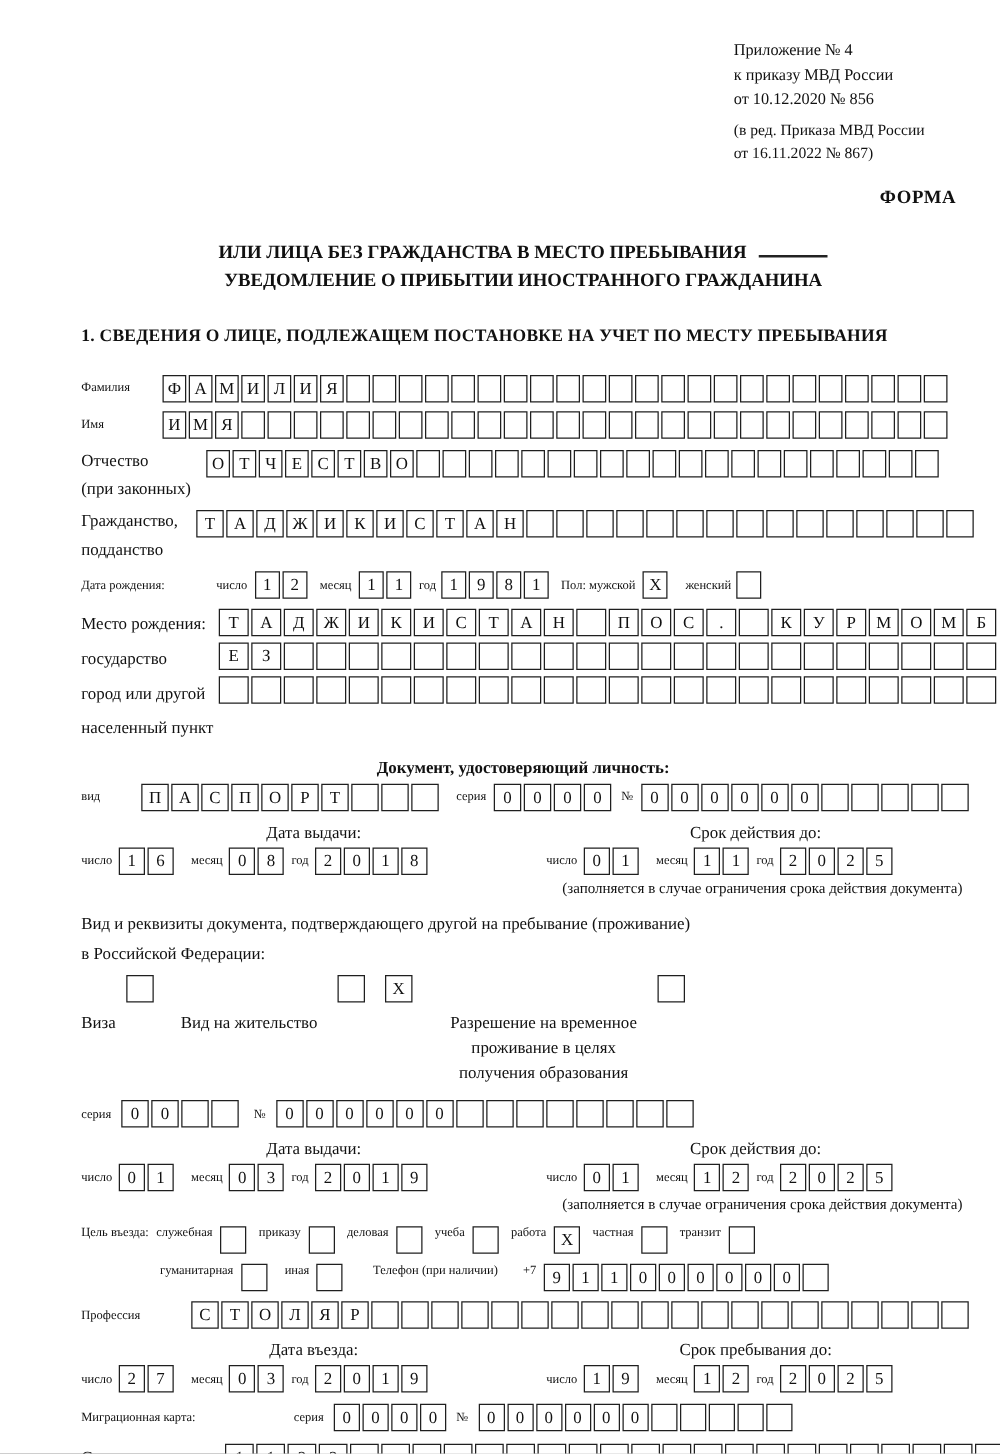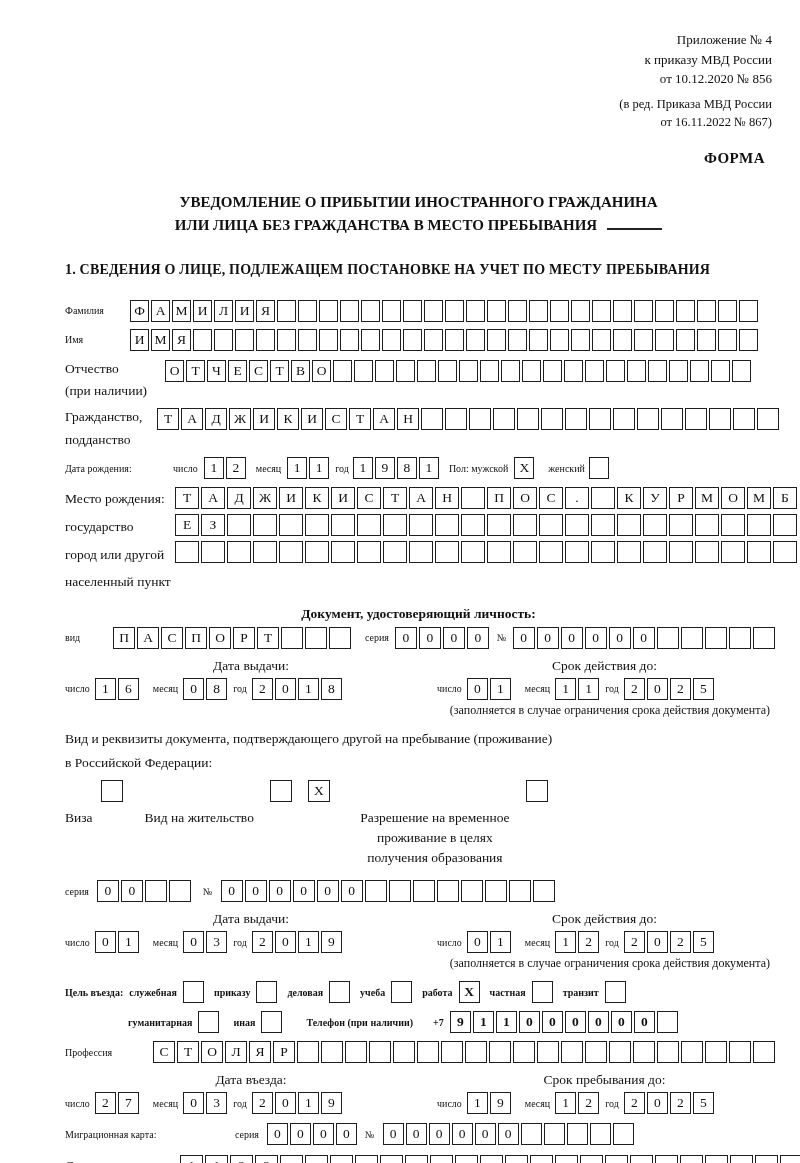--- a/index.html
+++ b/index.html
@@ -3,21 +3,21 @@
 <meta charset="utf-8">
 <style>
   * { margin:0; padding:0; box-sizing:border-box; }
   html,body { background:#888; }
   .page {
     width:800px; height:1163px; margin:0 auto; background:#ffffff;
     font-family:"Liberation Serif","DejaVu Serif",serif; color:#111;
     padding:30px 28px 0 65px; overflow:hidden; position:relative;
   }
   
-  .hdr-right { margin-left:auto; width:185px; font-size:13px; line-height:1.5;text-align:right; }
+  .hdr-right { margin-left:auto; width:185px; font-size:13px; line-height:1.5; }
   .hdr-right .small { font-size:12.5px; }
   .hdr-right .gap { margin-top:6px; }
   .forma { text-align:right; font-weight:bold; font-size:15px; letter-spacing:.5px; margin:18px 7px 0 0; }
   .title { text-align:center; font-weight:bold; font-size:15px; line-height:1.55; margin-top:24px; }
   .blank-line { display:inline-block; width:55px; border-bottom:2px solid #222; height:14px; margin-left:10px; }
   .sec-heading { font-weight:bold; font-size:14px; margin-top:24px; letter-spacing:.2px; }
 
   
   .row { display:flex; align-items:center; margin-top:7px; }
   .row.top { align-items:flex-start; }
@@ -40,42 +40,42 @@
   .date-row { display:flex; align-items:center; margin-top:4px; }
   .date-row .lbl { margin-right:5px; }
   .note { font-size:12px; text-align:right; margin-top:3px; padding-right:2px; }
   .intro { font-size:13.5px; margin-top:9px; line-height:1.8; }
 
   .opt-row { display:flex; align-items:flex-start; margin-top:4px; }
   .opt-lbl { font-size:13.5px; line-height:1.5;margin-top:28px; }
   .opt-lbl.c { text-align:center; }
   .cb { margin-left:8px; margin-right:14px; }
 
-  .purpose-row { display:flex; align-items:center; margin-top:10px; flex-wrap:nowrap;font-weight:bold; }
+  .purpose-row { display:flex; margin-top:10px; flex-wrap:nowrap; }
   .purpose-row .lbl { margin-right:6px; }
   .purpose-row .cells { margin-right:10px; }
   .indent { margin-left:63px; }
 </style>
 </head>
 <body>
 
 <div class="page">
 
   <div class="hdr-right">
     <div>Приложение № 4</div>
     <div>к приказу МВД России</div>
     <div>от 10.12.2020 № 856</div>
     <div class="small gap">(в ред. Приказа МВД России</div>
     <div class="small">от 16.11.2022 № 867)</div>
   </div>
   <div class="forma">ФОРМА</div>
 
   <div class="title">
+    <div><span>ИЛИ ЛИЦА БЕЗ ГРАЖДАНСТВА В МЕСТО ПРЕБЫВАНИЯ</span><span class="blank-line"></span></div>
     <div>УВЕДОМЛЕНИЕ О ПРИБЫТИИ ИНОСТРАННОГО ГРАЖДАНИНА</div>
-    <div><span>ИЛИ ЛИЦА БЕЗ ГРАЖДАНСТВА В МЕСТО ПРЕБЫВАНИЯ</span><span class="blank-line"></span></div>
   </div>
 
   <div class="sec-heading">1. СВЕДЕНИЯ О ЛИЦЕ, ПОДЛЕЖАЩЕМ ПОСТАНОВКЕ НА УЧЕТ ПО МЕСТУ ПРЕБЫВАНИЯ</div>
 
   <div class="row" style="margin-top:22px">
     <span class="lbl" style="width:65px">Фамилия</span>
     <span class="cells" style="--cw:19px">
         <span class="cell">Ф</span>
         <span class="cell">А</span>
         <span class="cell">М</span>
@@ -141,21 +141,21 @@
         <span class="cell"></span>
         <span class="cell"></span>
         <span class="cell"></span>
         <span class="cell"></span>
       </span>
   </div>
 
   <div class="row top">
     <span class="lbl2" style="width:100px">
       <span>Отчество</span><br>
-      <span>(при наличии)</span>
+      <span>(при законных)</span>
     </span>
     <span class="cells mt2" style="--cw:19px">
         <span class="cell">О</span>
         <span class="cell">Т</span>
         <span class="cell">Ч</span>
         <span class="cell">Е</span>
         <span class="cell">С</span>
         <span class="cell">Т</span>
         <span class="cell">В</span>
         <span class="cell">О</span>

